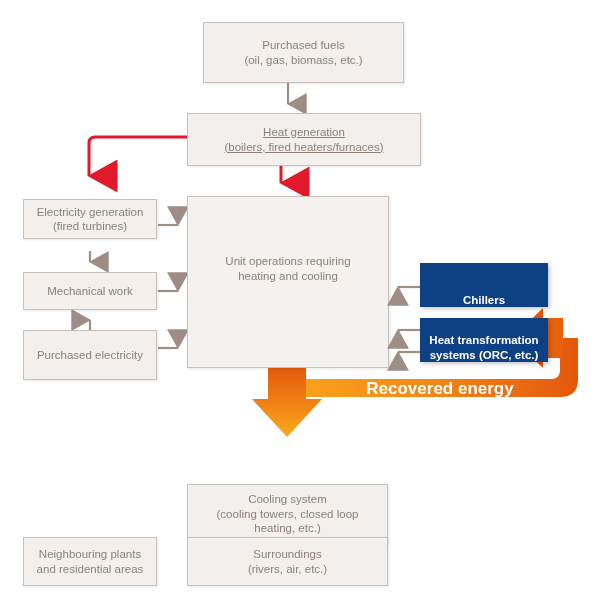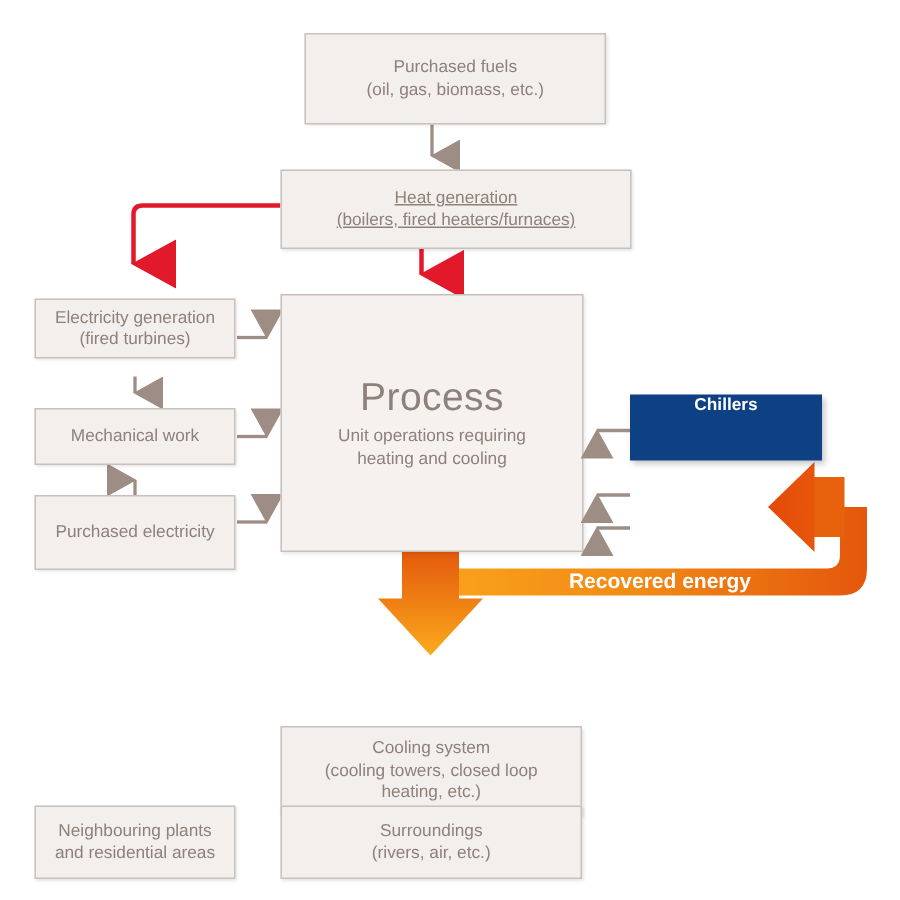--- a/index.html
+++ b/index.html
@@ -50,21 +50,21 @@
     color:#8d817a;
   }
 
   
   .bbox{
     position:absolute;
     background:#0e4084;
     color:#ffffff;
     box-sizing:border-box;
     display:flex;
-    align-items:flex-start;
+    align-items:flex-end;
     justify-content:center;
     text-align:center;
     font-size:11.5px;
     line-height:14.5px;
     font-weight:bold;
     box-shadow:2px 2px 4px rgba(0,0,0,0.22);
   }
   .bbox .l2{display:block;}
 
   
@@ -74,21 +74,21 @@
   #arrows-over{z-index:5;}
   .gbox,#process-box{z-index:3;}
   .bbox{z-index:4;}
 
   #recovered-label{
     position:absolute;
     left:330px;top:379px;
     width:220px;
     text-align:center;
     color:#ffffff;
-    font-size:14px;
+    font-size:17px;
     font-weight:bold;
     z-index:6;
     pointer-events:none;
   }
 </style>
 </head>
 <body>
 
 <div id="canvas">
 
@@ -209,34 +209,39 @@
   </div>
 
   <div class="gbox" id="box-purchased-electricity" style="left:23px;top:330px;width:134px;height:50px;">
     <span class="lines">
       <span>Purchased electricity</span>
     </span>
   </div>
 
   <div id="process-box">
     <div id="process-inner">
-      <div id="process-title">Process</div>
       <div id="process-sub">
         <span>Unit operations requiring</span><br>
         <span>heating and cooling</span>
       </div>
     </div>
   </div>
 
   <div class="bbox" id="box-chillers" style="left:420px;top:263px;width:128px;height:44px;">
     <span class="lines">
       <span>Chillers</span>
     </span>
   </div>
 
+  <div class="bbox" id="box-heat-transformation" style="left:420px;top:318px;width:128px;height:44px;">
+    <span class="lines">
+      <span>Heat transformation</span>
+      <span class="l2">systems (ORC, etc.)</span>
+    </span>
+  </div>
 
   <div class="gbox" id="box-cooling-system" style="left:187px;top:440px;width:201px;height:60px;margin-top:44px;">
     <span class="lines">
       <span>Cooling system</span>
       <span class="l2">(cooling towers, closed loop</span>
       <span class="l2">heating, etc.)</span>
     </span>
   </div>
 
   <div class="gbox" id="box-surroundings" style="left:187px;top:537px;width:201px;height:49px;">

